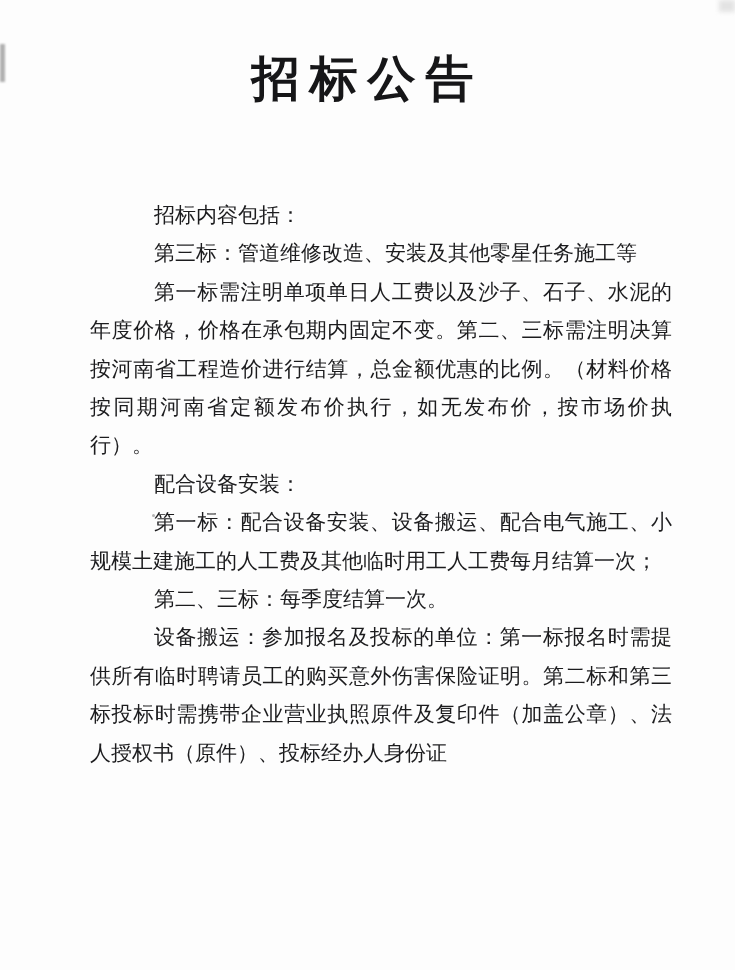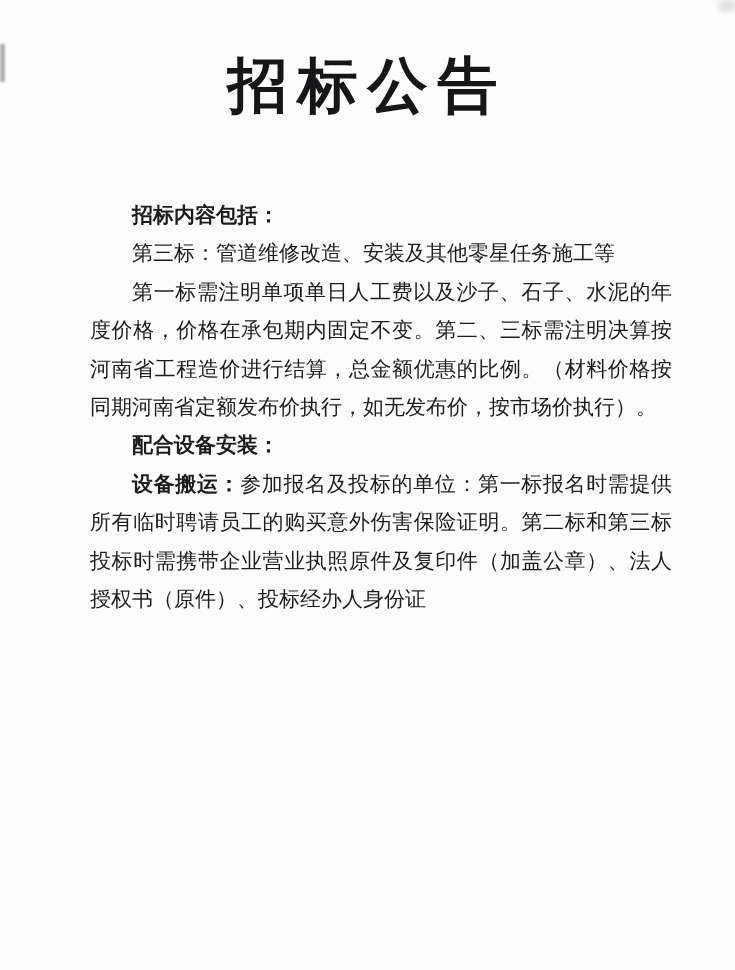--- a/index.html
+++ b/index.html
@@ -13,42 +13,43 @@
     height: 970px;
     background: #fdfdfd;
     overflow: hidden;
     font-family: "Liberation Serif", serif;
     color: #1c1c1e;
   }
   .title {
     margin: 0;
     padding-top: 50px;
     text-align: center;
-    font-size: 60px;
+    font-size: 48px;
     line-height: 1.2;
     font-weight: bold;
     letter-spacing: 10px;
     color: #161618;
     white-space: nowrap;
   }
   .content {
     position: absolute;
     left: 90px;
     top: 196px;
     width: 582px;
     font-size: 21px;
     line-height: 38.4px;
     text-align: justify;
   }
   .para {
     margin: 0;
     text-indent: 2em;
   }
   .para strong {
-    font-weight: bold;
+    font-weight: normal;
+    margin-left: 22px;
   }
   
   .smudge-left {
     position: absolute;
     left: 0;
     top: 44px;
     width: 5px;
     height: 38px;
     background: #9d9d9d;
     filter: blur(1.2px);
@@ -82,15 +83,17 @@
   <div class="speck speck-1"></div>
   <div class="speck speck-2"></div>
 
   <h1 class="title">招标公告</h1>
 
   <main class="content">
       <p class="para"><strong>招标内容包括：</strong><span></span></p>
       <p class="para"><strong></strong><span>第三标：管道维修改造、安装及其他零星任务施工等</span></p>
       <p class="para"><strong></strong><span>第一标需注明单项单日人工费以及沙子、石子、水泥的年度价格，价格在承包期内固定不变。第二、三标需注明决算按河南省工程造价进行结算，总金额优惠的比例。（材料价格按同期河南省定额发布价执行，如无发布价，按市场价执行）。</span></p>
       <p class="para"><strong>配合设备安装：</strong><span></span></p>
+      <p class="para"><strong></strong><span>第一标：配合设备安装、设备搬运、配合电气施工、小规模土建施工的人工费及其他临时用工人工费每月结算一次；</span></p>
+      <p class="para"><strong></strong><span>第二、三标：每季度结算一次。</span></p>
       <p class="para"><strong>设备搬运：</strong><span>参加报名及投标的单位：第一标报名时需提供所有临时聘请员工的购买意外伤害保险证明。第二标和第三标投标时需携带企业营业执照原件及复印件（加盖公章）、法人授权书（原件）、投标经办人身份证</span></p>
     </main>
 </div>
 
 </body></html>

